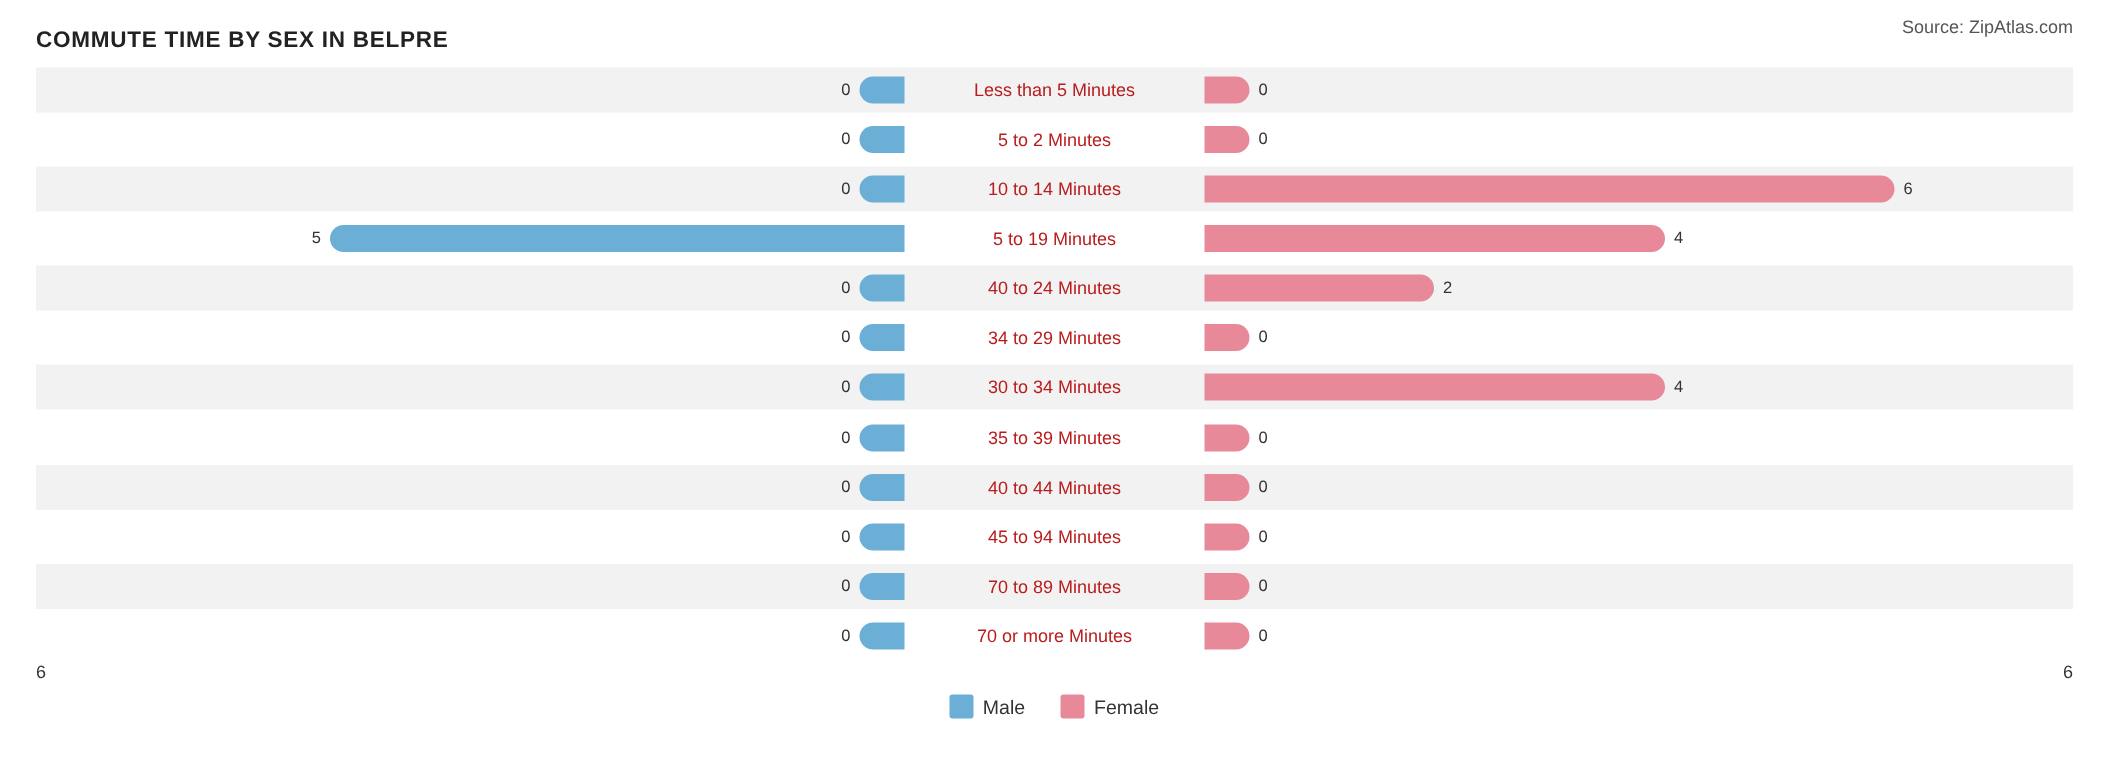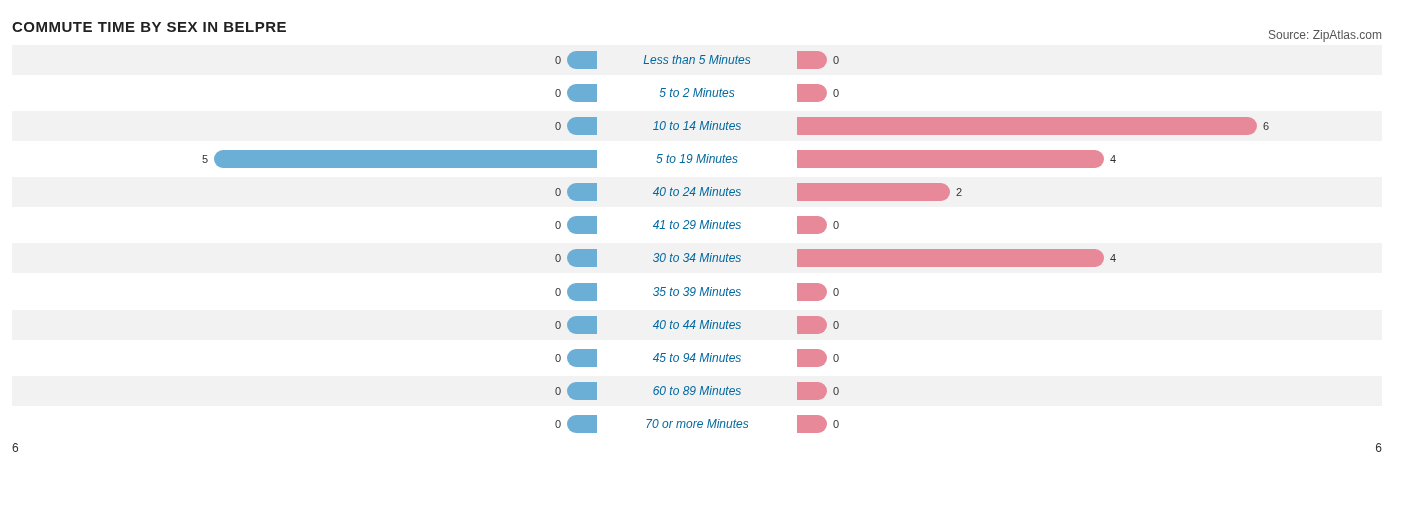--- a/index.html
+++ b/index.html
@@ -6,33 +6,33 @@
     body {
       font-family: Arial, sans-serif;
       background: #fff;
       width: 1406px;
       height: 522px;
       overflow: hidden;
     }
     .chart-container {
       width: 1406px;
       height: 522px;
-      padding: 18px 24px 40px 12px;
+      padding: 18px 24px 40px 24px;
       position: relative;
     }
     .chart-title {
       font-size: 15px;
       font-weight: bold;
       color: #222;
       letter-spacing: 0.5px;
       margin-bottom: 10px;
     }
     .source {
       position: absolute;
-      top: 28px;
+      top: 11px;
       right: 24px;
       font-size: 12px;
       color: #555;
     }
     .chart-area {
       width: 100%;
       height: calc(100% - 70px);
       display: flex;
       flex-direction: column;
       justify-content: space-between;
@@ -62,25 +62,24 @@
       display: flex;
       align-items: center;
       justify-content: flex-start;
       height: 100%;
       position: relative;
     }
     .label-center {
       width: 200px;
       text-align: center;
       font-size: 12px;
-      color: #0369a1;
+      color: #b91c1c;
       z-index: 2;
       flex-shrink: 0;
       position: relative;
-      font-style: italic;
     }
     .blue-bar {
       height: 18px;
       background: #6baed6;
       border-radius: 9px 0 0 9px;
       display: flex;
       align-items: center;
       justify-content: flex-start;
       min-width: 30px;
       position: relative;
@@ -194,21 +193,21 @@
     <div class="right-side">
       <div class="pink-bar" style="width:153px;"></div>
       <span class="right-value">2</span>
     </div>
   </div>
       <div class="bar-row">
     <div class="left-side">
       <span class="left-value">0</span>
       <div class="blue-bar" style="width:30px;"></div>
     </div>
-    <div class="label-center">41 to 29 Minutes</div>
+    <div class="label-center">34 to 29 Minutes</div>
     <div class="right-side">
       <div class="pink-bar" style="width:30px;"></div>
       <span class="right-value">0</span>
     </div>
   </div>
       <div class="bar-row">
     <div class="left-side">
       <span class="left-value">0</span>
       <div class="blue-bar" style="width:30px;"></div>
     </div>
@@ -249,21 +248,21 @@
     <div class="right-side">
       <div class="pink-bar" style="width:30px;"></div>
       <span class="right-value">0</span>
     </div>
   </div>
       <div class="bar-row">
     <div class="left-side">
       <span class="left-value">0</span>
       <div class="blue-bar" style="width:30px;"></div>
     </div>
-    <div class="label-center">60 to 89 Minutes</div>
+    <div class="label-center">70 to 89 Minutes</div>
     <div class="right-side">
       <div class="pink-bar" style="width:30px;"></div>
       <span class="right-value">0</span>
     </div>
   </div>
       <div class="bar-row">
     <div class="left-side">
       <span class="left-value">0</span>
       <div class="blue-bar" style="width:30px;"></div>
     </div>
@@ -273,13 +272,23 @@
       <span class="right-value">0</span>
     </div>
   </div>
     </div>
 
   <div class="axis-labels">
     <span>6</span>
     <span>6</span>
   </div>
 
+  <div class="legend">
+    <div class="legend-item">
+      <div class="legend-box" style="background:#6baed6;"></div>
+      <span>Male</span>
+    </div>
+    <div class="legend-item">
+      <div class="legend-box" style="background:#e8899a;"></div>
+      <span>Female</span>
+    </div>
+  </div>
 </div>
 
 </body></html>

